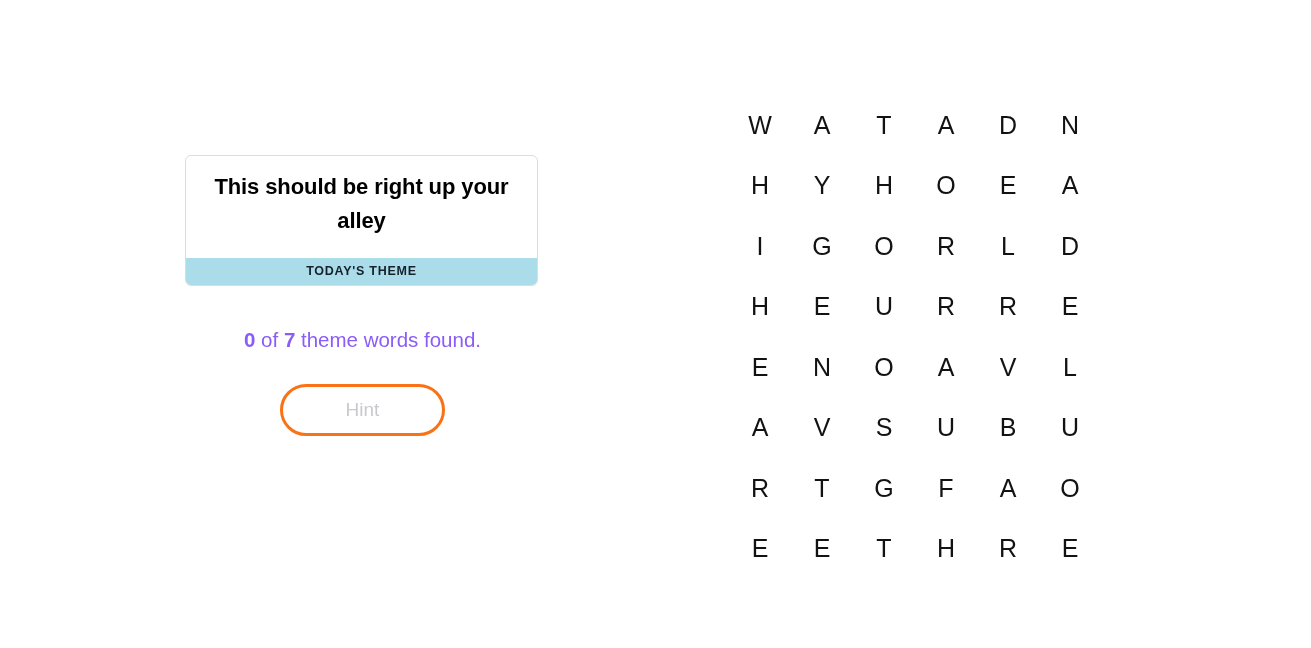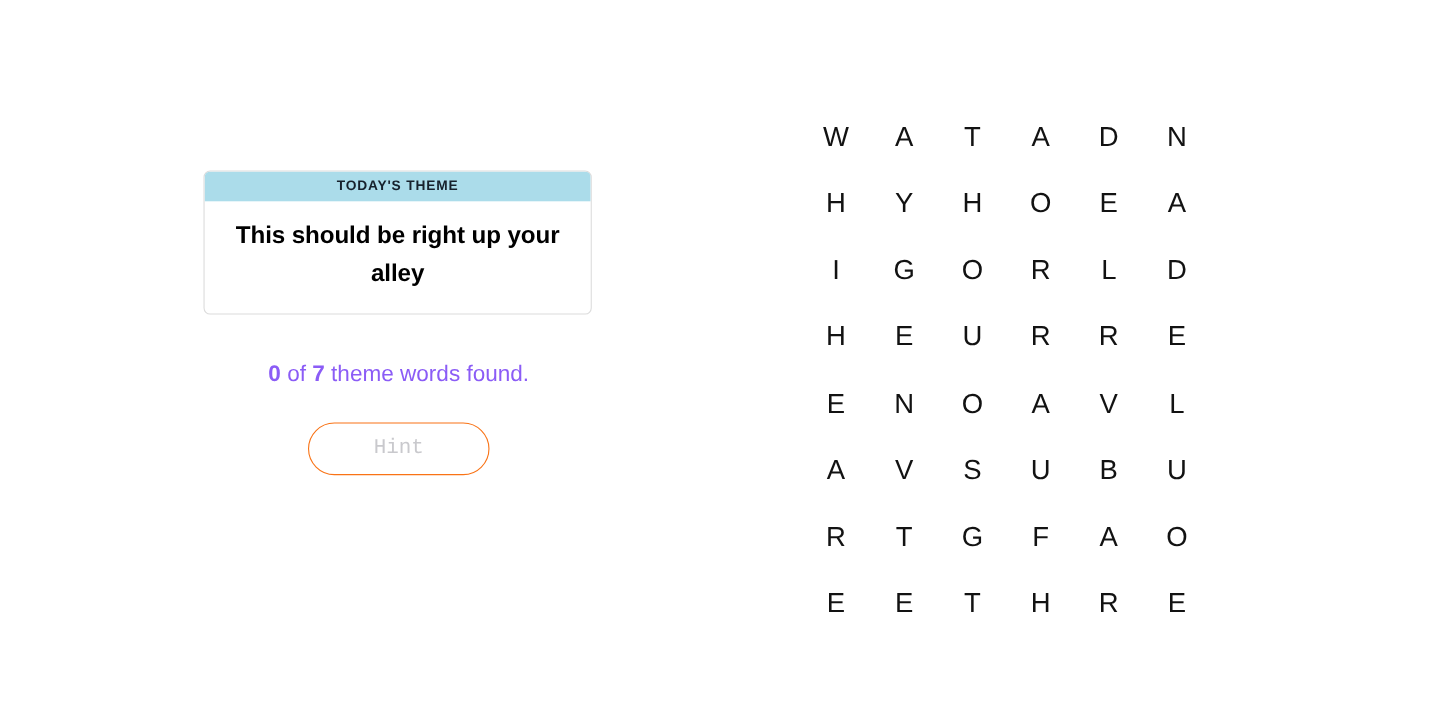--- a/index.html
+++ b/index.html
@@ -68,26 +68,26 @@
 
   #hint-button-wrap {
     margin-top: 31px;
     text-align: center;
   }
 
   #hint-button {
     display: inline-block;
     width: 165px;
     padding: 13px 0 14px 0;
-    border: 1px solid #f97316;
+    border: 3px solid #f97316;
     border-radius: 30px;
     background: #ffffff;
     color: #c9c9cd;
     font-size: 19px;
-    font-family: Liberation Mono, monospace;
+    font-family: Liberation Sans, sans-serif;
     text-align: center;
     line-height: 1;
     box-sizing: border-box;
   }
 
   
   #letter-grid {
     position: absolute;
     left: 729px;
     top: 95px;
@@ -106,24 +106,24 @@
     line-height: 1;
     user-select: none;
   }
 </style>
 </head>
 <body>
 
 <div id="left-panel">
 
   <div id="theme-card">
-    <div id="theme-card-header">TODAY'S THEME</div>
     <div id="theme-card-body">
       <div id="theme-text">This should be right up your alley</div>
     </div>
+    <div id="theme-card-header">TODAY'S THEME</div>
   </div>
 
   <div id="progress-line">
     <b>0</b><span> of </span><b>7</b><span> theme words found.</span>
   </div>
 
   <div id="hint-button-wrap">
     <div id="hint-button">Hint</div>
   </div>
 

